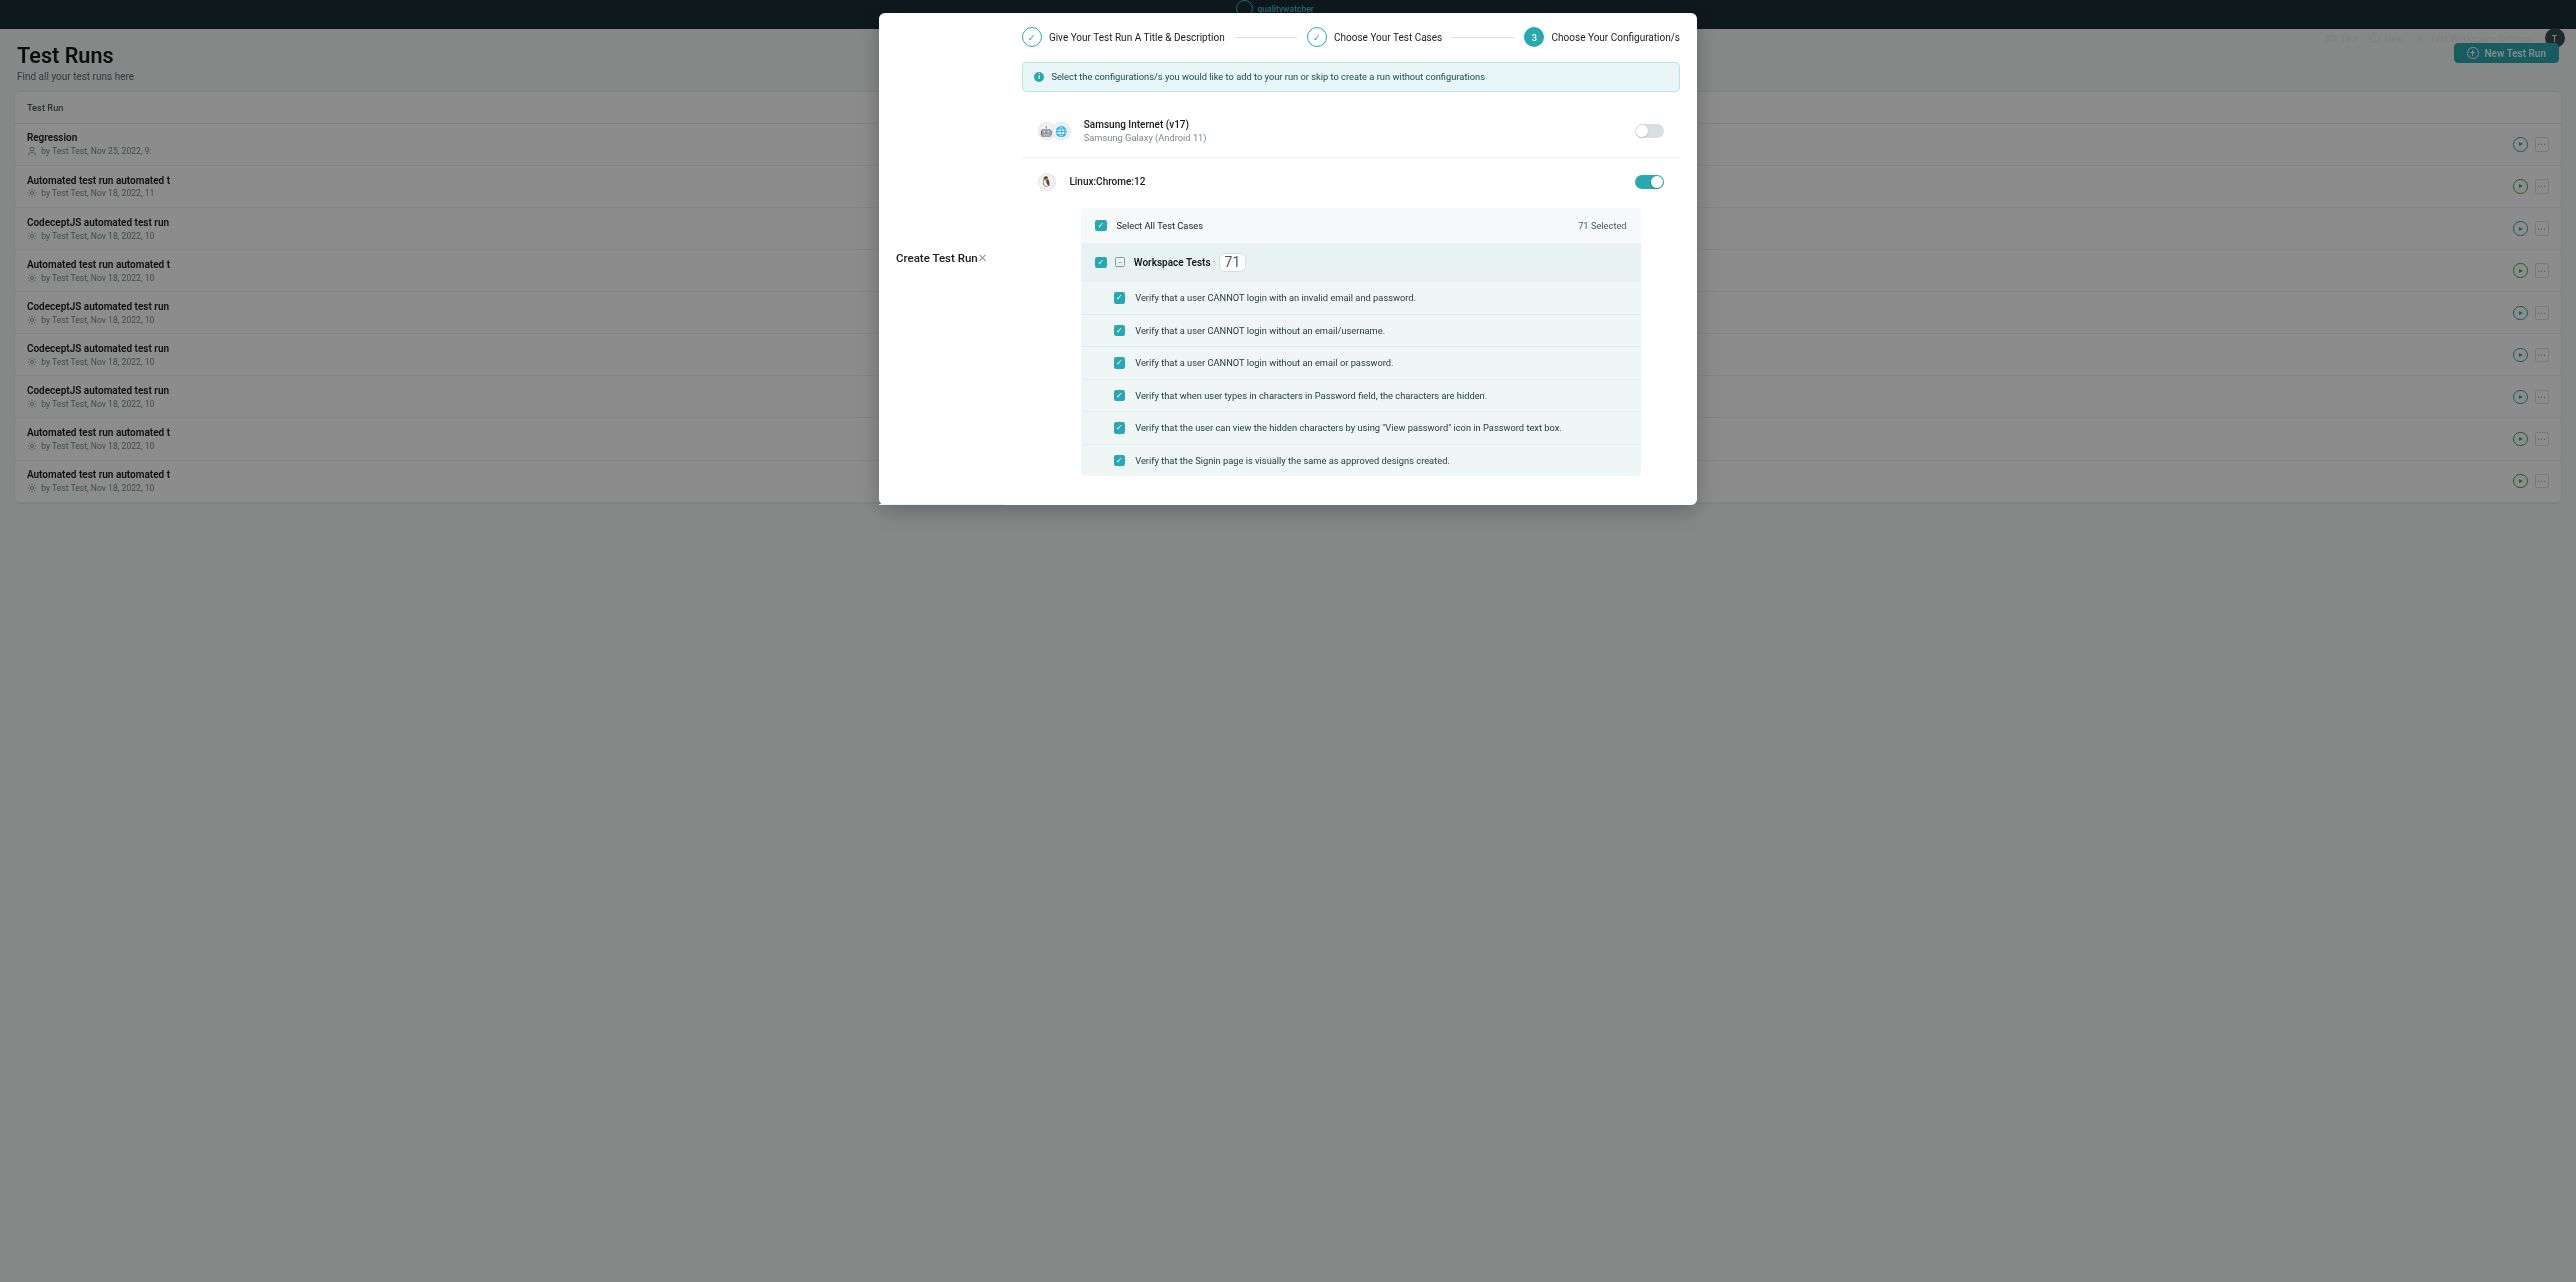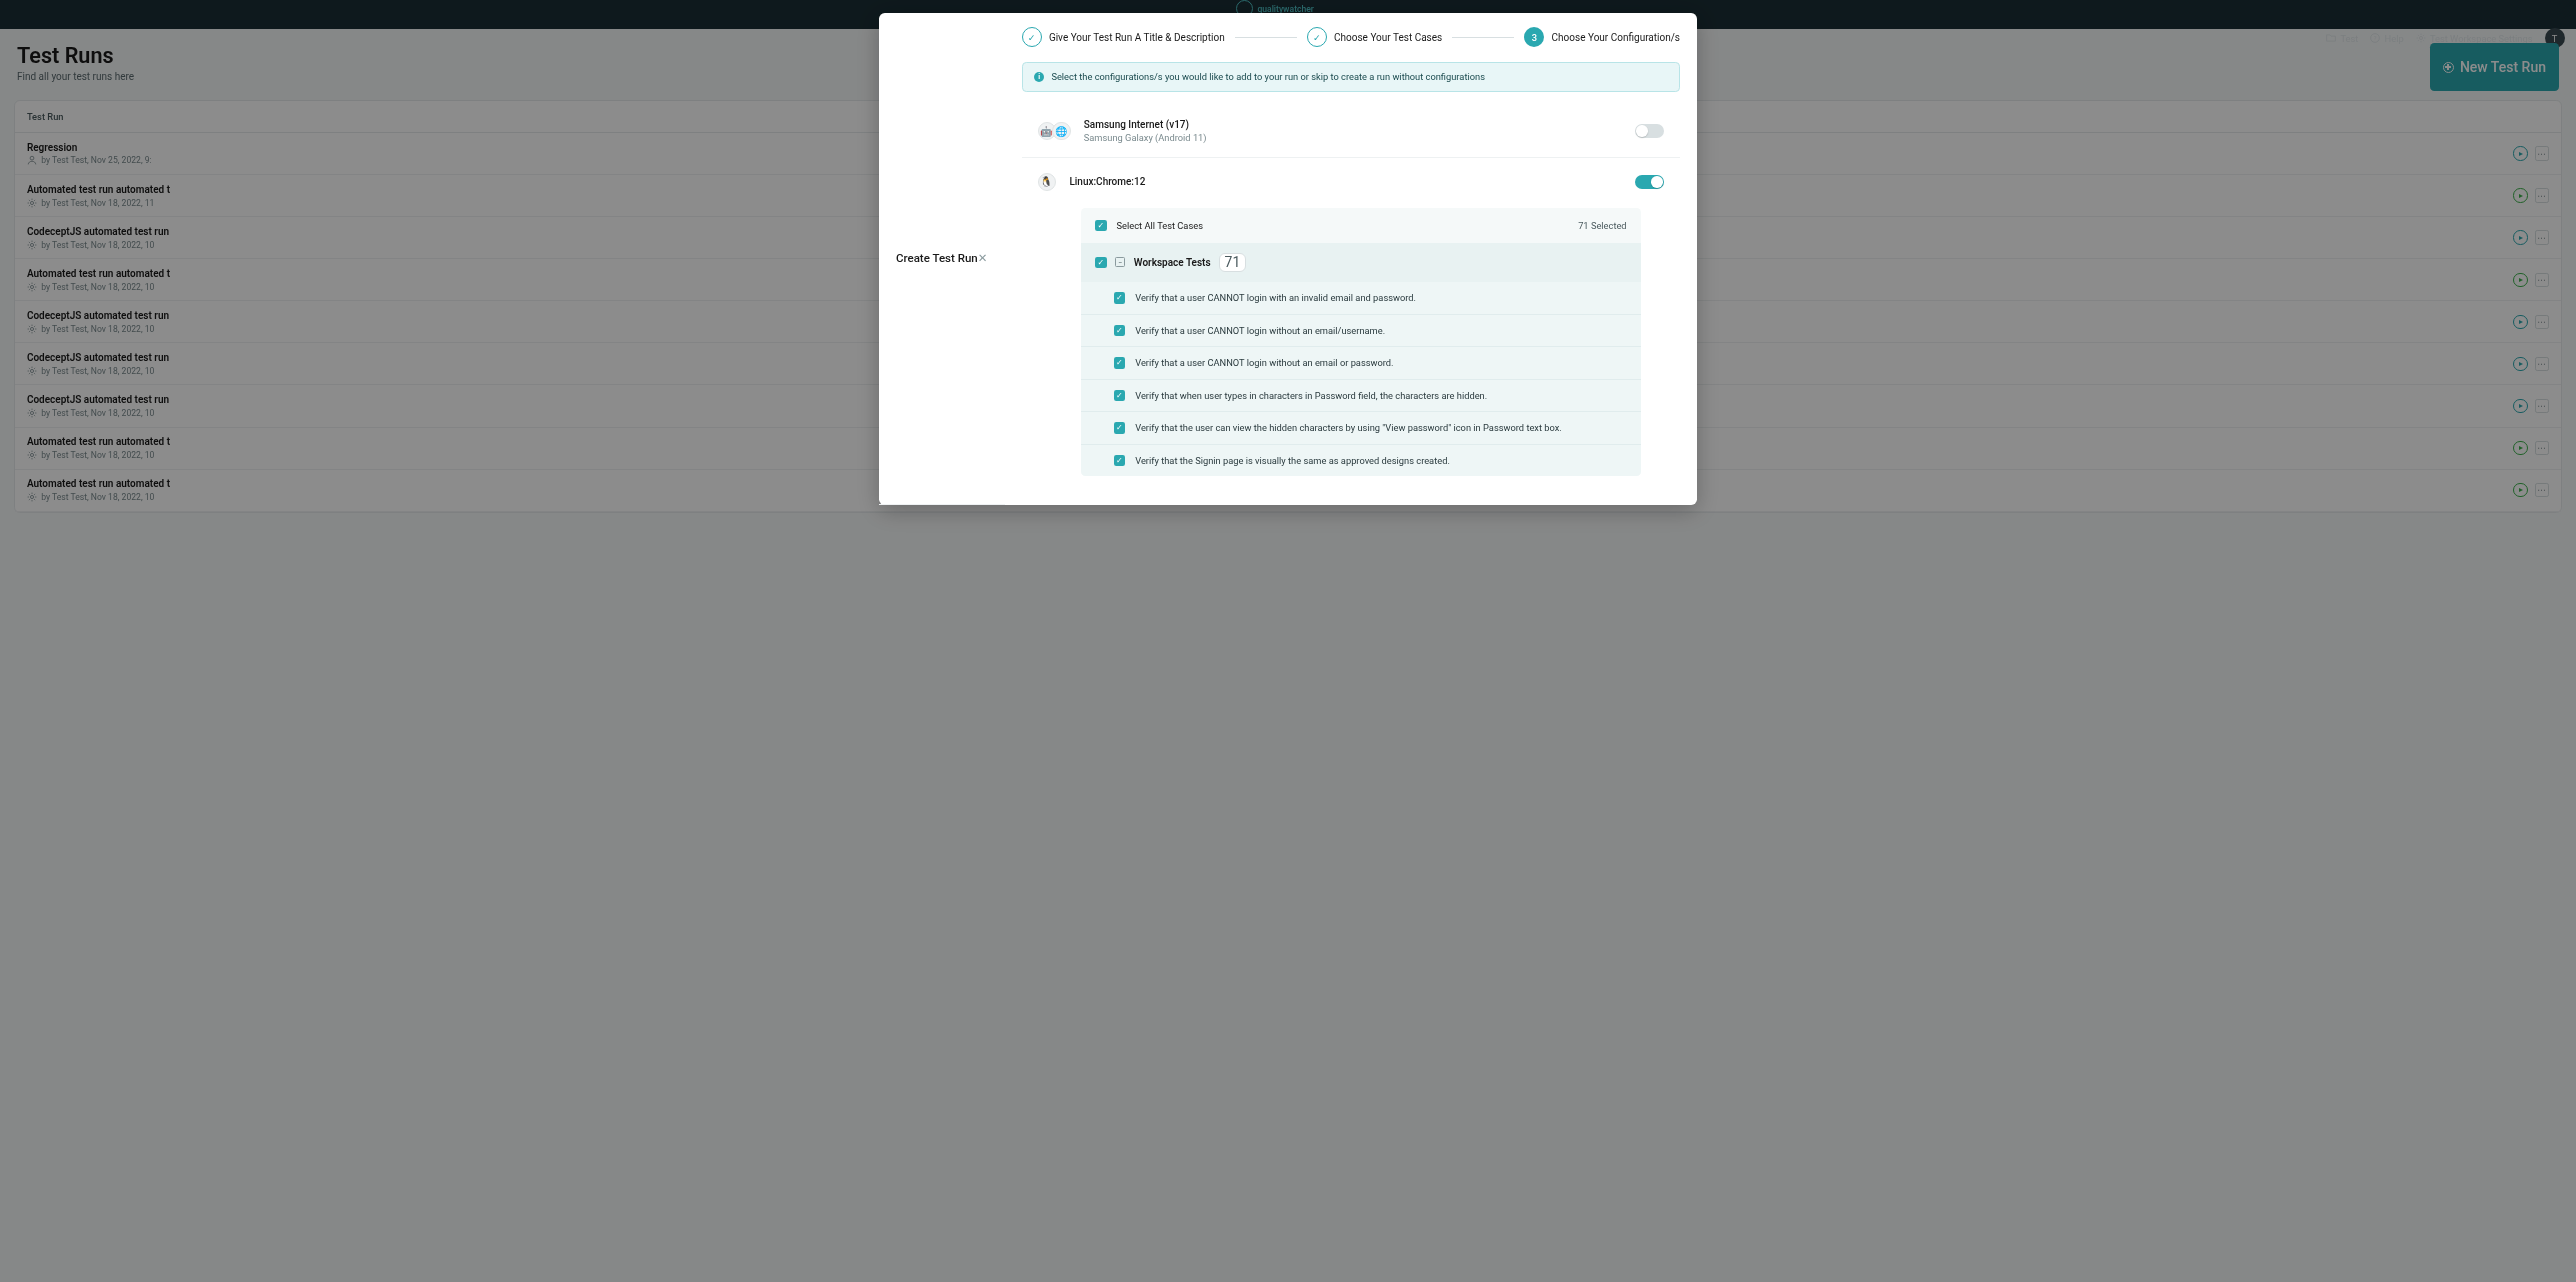--- a/index.html
+++ b/index.html
@@ -13,21 +13,21 @@
 .nav-item { display: flex; align-items: flex-end; gap: 5px; padding: 0 13px; height: 100%; cursor: pointer; color: #b8c4c7; }
 .nav-item.active { background: #2a7f87; color: #fff; }
 .nav-right { margin-left: auto; display: flex; align-items: center; gap: 12px; }
 .nav-right-item { display: flex; align-items: center; gap: 4.3px; color: #e0e8ea; cursor: pointer; }
 .avatar-badge { width: 20px; height: 20px; border-radius: 50%; background: #3a4a50; color: #fff; display: flex; align-items: center; justify-content: center; font-size: 9.3px; }
 
 
 .page-header { padding: 14.4px 17px 8.6px; background: #f5f7f8; display: flex; justify-content: space-between; align-items: flex-start; }
 .page-title { font-size: 21.6px; font-weight: 600; color: #1a1a1a; margin-bottom: 2.9px; }
 .page-sub { font-size: 10px; color: #5a6a6e; }
-.btn-primary { background: #2aa8b0; color: #fff; border: none; border-radius: 4.3px; padding: 16px 13px; font-size: 14px; font-weight: 500; display: flex; align-items: center; gap: 5.8px; cursor: pointer; }
+.btn-primary { background: #2aa8b0; color: #fff; border: none; border-radius: 4.3px; padding: 4px 13px; font-size: 10px; font-weight: 500; display: flex; align-items: center; gap: 5.8px; cursor: pointer; }
 .plus-circle { width: 11.5px; height: 11.5px; border: 1.4px solid #fff; border-radius: 50%; position: relative; }
 .plus-circle::before, .plus-circle::after { content: ''; position: absolute; background: #fff; }
 .plus-circle::before { width: 5.8px; height: 1.4px; top: 3.6px; left: 1.4px; }
 .plus-circle::after { width: 1.4px; height: 5.8px; top: 1.4px; left: 3.6px; }
 
 
 .list-container { margin: 0 14.4px; background: #fff; border-radius: 5.8px; border: 0.7px solid #e6eaec; }
 .list-header { padding: 10px 11.5px; border-bottom: 0.7px solid #e6eaec; font-size: 9.3px; font-weight: 500; color: #4a5a5e; }
 .list-row { padding: 8.6px 11.5px; border-bottom: 0.7px solid #eef1f2; display: flex; align-items: center; justify-content: space-between; }
 .list-row-main { display: flex; flex-direction: column; gap: 2.9px; }

